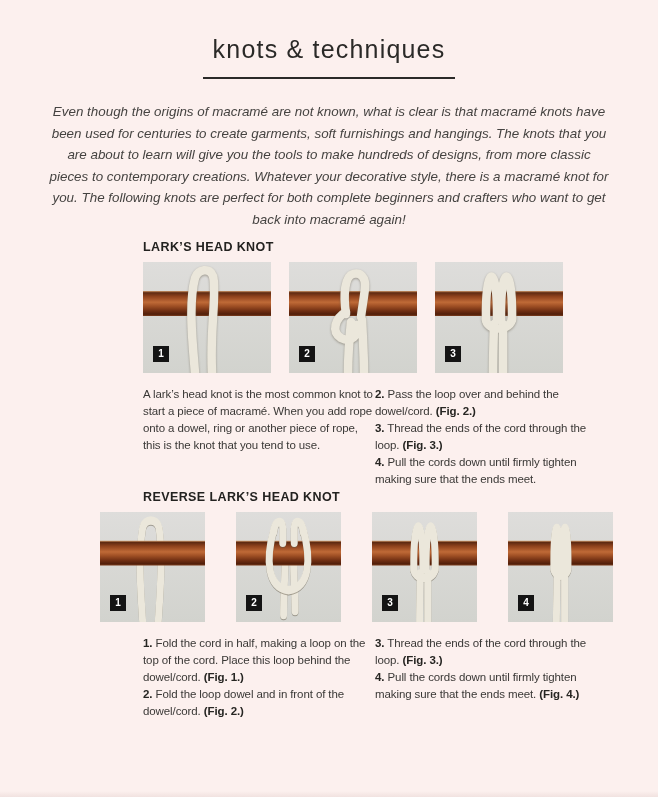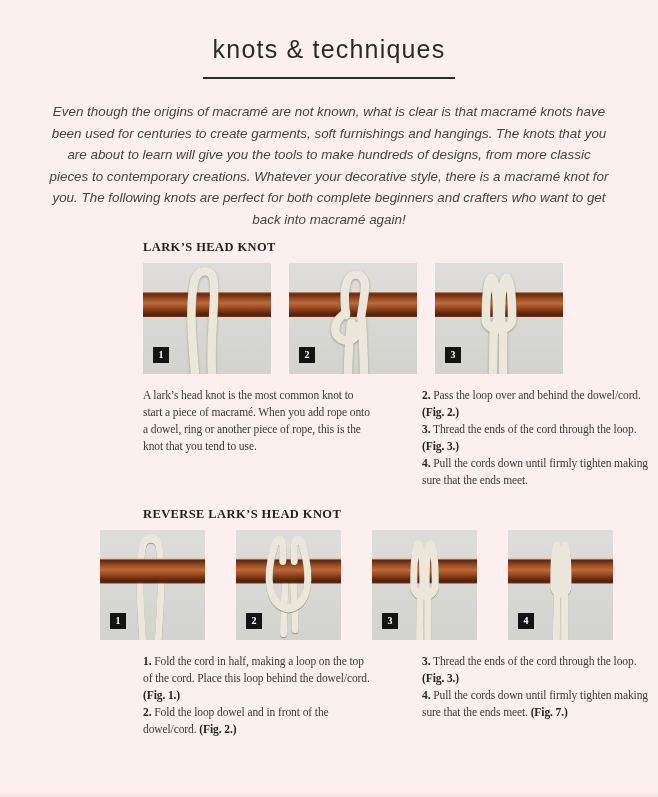--- a/index.html
+++ b/index.html
@@ -35,23 +35,23 @@
     width: 560px;
     margin: 22px auto 0;
     text-align: center;
     font-style: italic;
     font-size: 13.4px;
     line-height: 21.5px;
     color: #454341;
   }
 
   
-  .section { margin-left: 143px; font-family: Liberation Serif, serif; }
+  .section { margin-left: 143px; }
   .sec1 { margin-top: 10px; }
-  .sec2 { margin-top: 18px; }
+  .sec2 { margin-top: 2px; }
   .sec-heading {
     margin: 0 0 8px 0;
     font-size: 12.5px;
     font-weight: 700;
     letter-spacing: 0.4px;
     color: #232220;
   }
 
   
   .photo-row { display: flex; gap: 18px; }
@@ -76,21 +76,21 @@
     left: 10px; bottom: 11px;
     width: 16px; height: 16px;
     background: #141414;
     color: #ffffff;
     font-size: 10px; font-weight: 700;
     display: flex; align-items: center; justify-content: center;
     line-height: 1;
   }
 
   
-  .cols { display: flex; margin-top: 13px; gap: 47px; }
+  .cols { display: flex; margin-top: 13px; }
   .col-left  { width: 232px; flex: 0 0 auto; }
   .col-right { width: 238px; flex: 0 0 auto; }
   .cols p {
     margin: 0;
     font-size: 11.5px;
     letter-spacing: -0.1px;
     line-height: 17px;
     color: #3a3836;
   }
   .cols b { font-weight: 700; color: #262522; }
@@ -243,16 +243,16 @@
     </figure>
   </div>
 
   <div class="cols">
     <div class="col-left">
       <p class="step"><b>1.</b> <span>Fold the cord in half, making a loop on the top of the cord. Place this loop behind the dowel/cord.</span> <b>(Fig. 1.)</b></p>
       <p class="step"><b>2.</b> <span>Fold the loop dowel and in front of the dowel/cord.</span> <b>(Fig. 2.)</b></p>
     </div>
     <div class="col-right">
       <p class="step"><b>3.</b> <span>Thread the ends of the cord through the loop.</span> <b>(Fig. 3.)</b></p>
-      <p class="step"><b>4.</b> <span>Pull the cords down until firmly tighten making sure that the ends meet.</span> <b>(Fig. 7.)</b></p>
+      <p class="step"><b>4.</b> <span>Pull the cords down until firmly tighten making sure that the ends meet.</span> <b>(Fig. 4.)</b></p>
     </div>
   </div>
 </div>
 
 </body></html>

